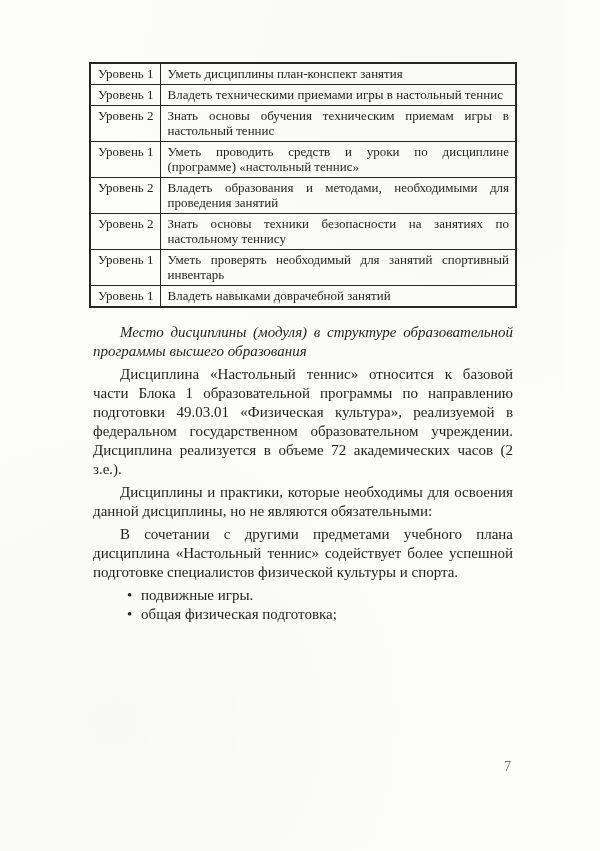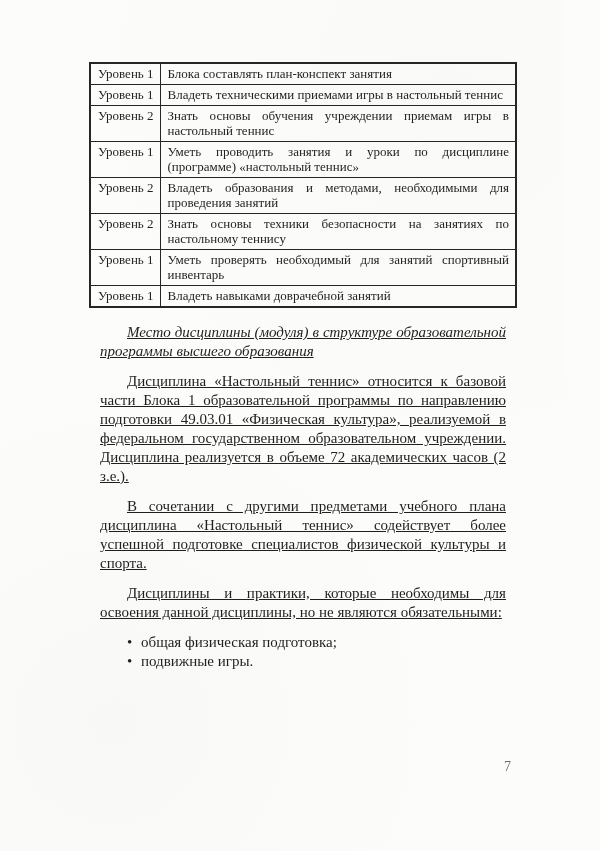--- a/index.html
+++ b/index.html
@@ -48,21 +48,21 @@
     font-weight: bold;
     padding: 3px 6px 4px 7px;
     letter-spacing: -0.1px;
   }
   .bodytext {
     margin-top: 15px;
     font-size: 15px;
     line-height: 19px;
     text-align: justify;
   }
-  .bodytext p { margin: 11px; text-indent: 27px; text-decoration: underline; }
+  .bodytext p { margin: 4px; text-indent: 27px; }
   p.section-heading { font-style: italic; }
   .bullets { margin-top: 0; }
   .bullet-item {
     padding-left: 38px;
     text-indent: 0;
   }
   .bullet-item .dot {
     display: inline-block;
     width: 14px;
   }
@@ -79,33 +79,33 @@
 </head>
 <body>
 
 <div class="page">
   <div class="content">
 
     <table class="comp">
       <tbody>
         <tr>
           <td class="level">Уровень 1</td>
-          <td>Блока составлять план-конспект занятия</td>
+          <td>Уметь дисциплины план-конспект занятия</td>
         </tr>
         <tr>
           <td class="level">Уровень 1</td>
           <td>Владеть техническими приемами игры в настольный теннис</td>
         </tr>
         <tr>
           <td class="level">Уровень 2</td>
-          <td>Знать основы обучения учреждении приемам игры в настольный теннис</td>
+          <td>Знать основы обучения техническим приемам игры в настольный теннис</td>
         </tr>
         <tr>
           <td class="level">Уровень 1</td>
-          <td>Уметь проводить занятия и уроки по дисциплине (программе) «настольный теннис»</td>
+          <td>Уметь проводить средств и уроки по дисциплине (программе) «настольный теннис»</td>
         </tr>
         <tr>
           <td class="level">Уровень 2</td>
           <td>Владеть образования и методами, необходимыми для проведения занятий</td>
         </tr>
         <tr>
           <td class="level">Уровень 2</td>
           <td>Знать основы техники безопасности на занятиях по настольному теннису</td>
         </tr>
         <tr>
@@ -115,24 +115,24 @@
         <tr>
           <td class="level">Уровень 1</td>
           <td>Владеть навыками доврачебной занятий</td>
         </tr>
       </tbody>
     </table>
 
     <div class="bodytext">
       <p class="section-heading">Место дисциплины (модуля) в структуре образовательной программы высшего образования</p>
       <p>Дисциплина «Настольный теннис» относится к базовой части Блока 1 образовательной программы по направлению подготовки 49.03.01 «Физическая культура», реализуемой в федеральном государственном образовательном учреждении. Дисциплина реализуется в объеме 72 академических часов (2 з.е.).</p>
+      <p>Дисциплины и практики, которые необходимы для освоения данной дисциплины, но не являются обязательными:</p>
       <p>В сочетании с другими предметами учебного плана дисциплина «Настольный теннис» содействует более успешной подготовке специалистов физической культуры и спорта.</p>
-      <p>Дисциплины и практики, которые необходимы для освоения данной дисциплины, но не являются обязательными:</p>
       <div class="bullets">
+        <div class="bullet-item"><span class="dot">•</span><span>подвижные игры.</span></div>
         <div class="bullet-item"><span class="dot">•</span><span>общая физическая подготовка;</span></div>
-        <div class="bullet-item"><span class="dot">•</span><span>подвижные игры.</span></div>
       </div>
     </div>
 
   </div>
 
   <div class="folio">7</div>
 </div>
 
 </body></html>

